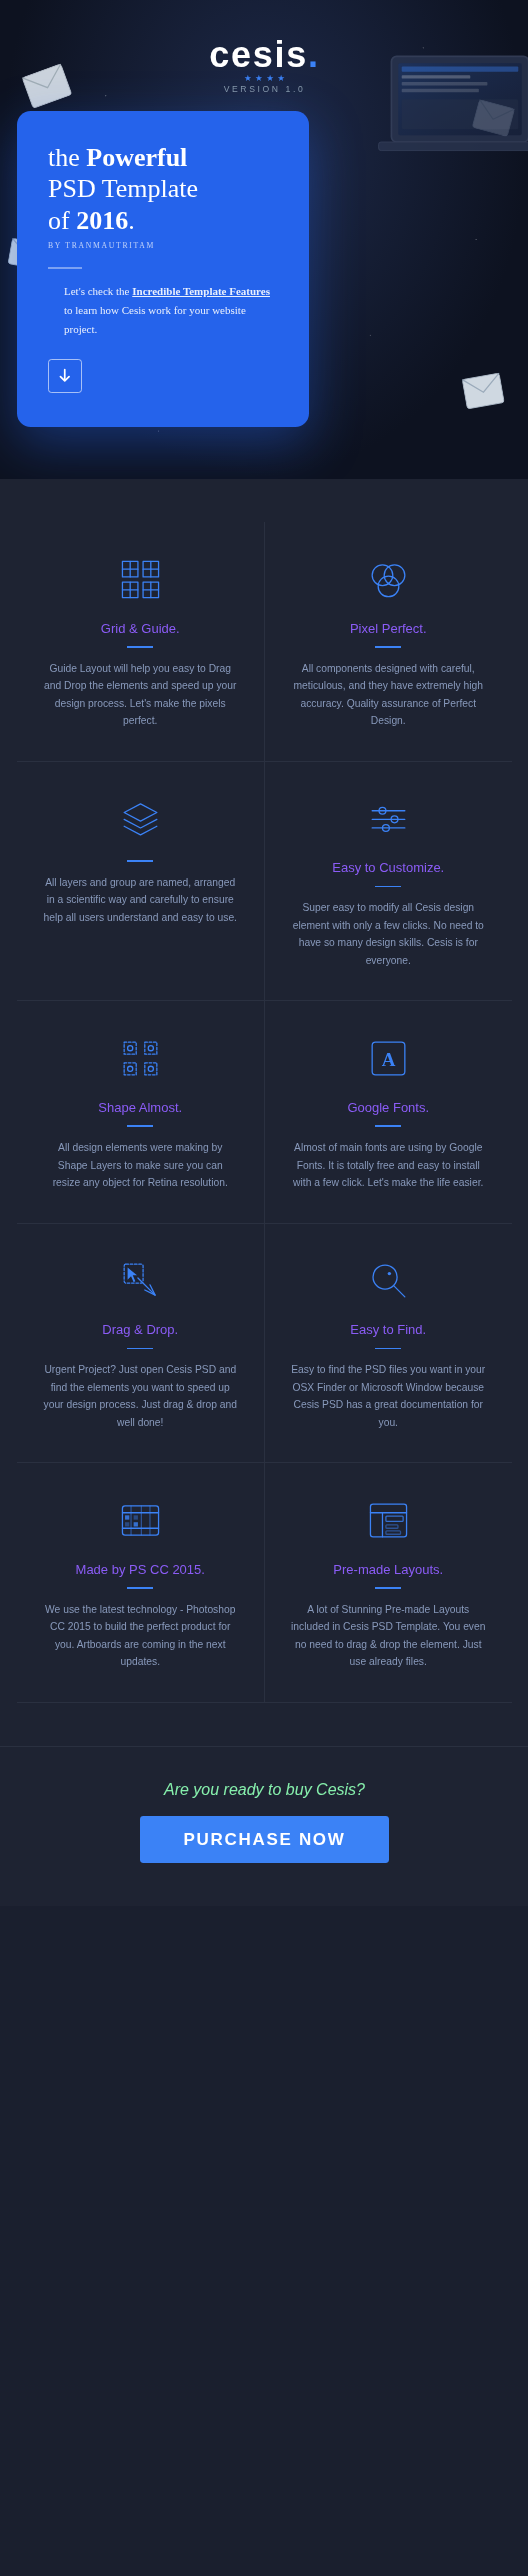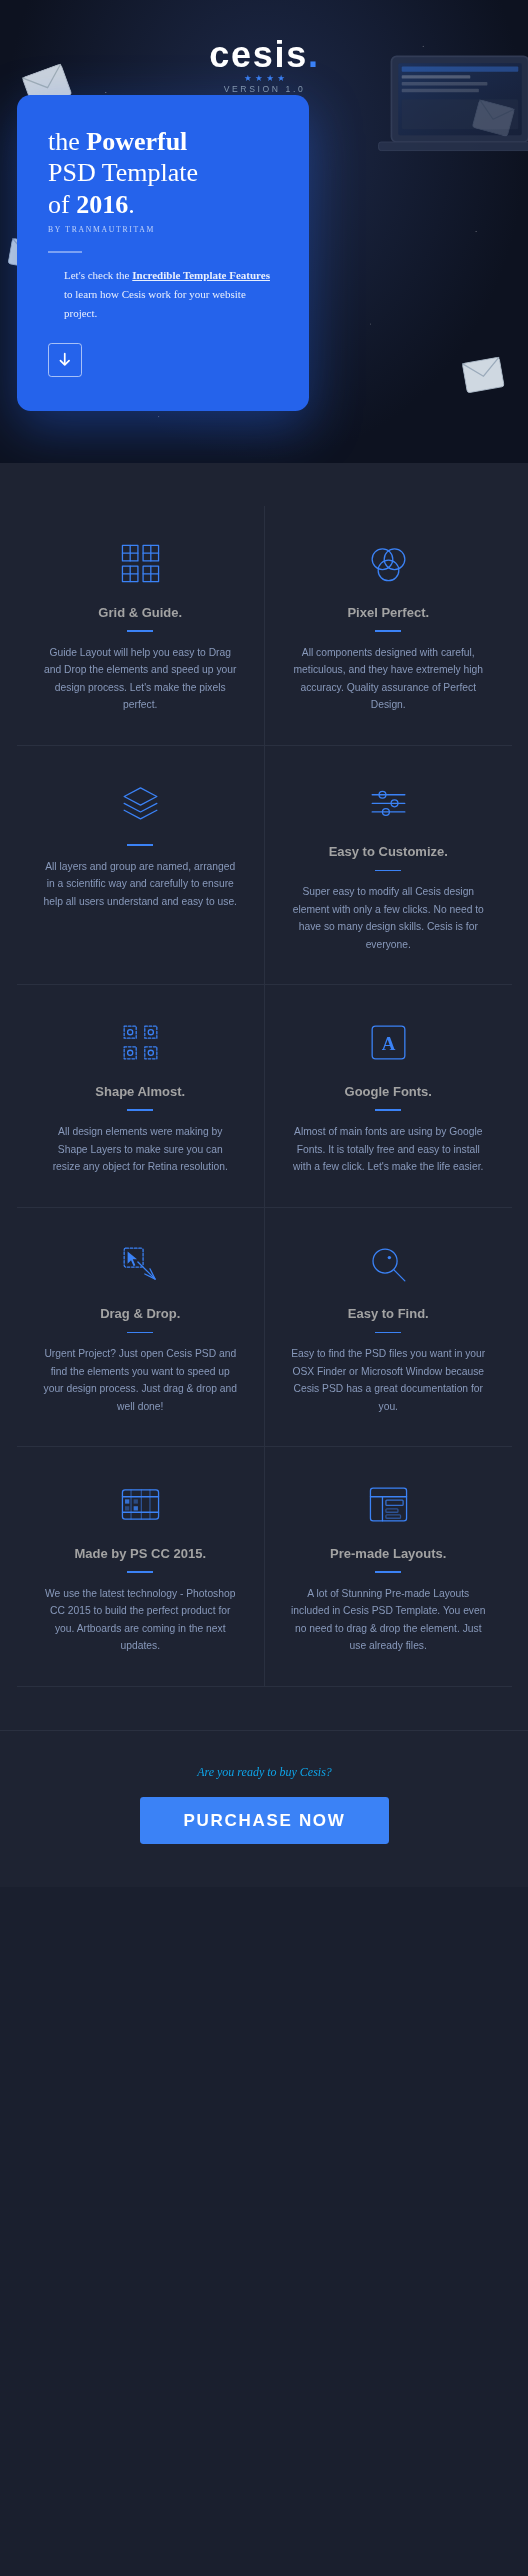--- a/index.html
+++ b/index.html
@@ -38,21 +38,21 @@
         radial-gradient(0.9px 0.9px at 90% 50%, rgba(255,255,255,0.4) 0%, transparent 100%),
         radial-gradient(0.9px 0.9px at 50% 80%, rgba(255,255,255,0.3) 0%, transparent 100%),
         radial-gradient(0.9px 0.9px at 30% 90%, rgba(255,255,255,0.4) 0%, transparent 100%),
         radial-gradient(0.9px 0.9px at 70% 70%, rgba(255,255,255,0.3) 0%, transparent 100%);
     }
 
     .logo-area {
       position: relative;
       z-index: 2;
       text-align: center;
-      margin-bottom: 1px;
+      margin-bottom: 17px;
     }
     .logo-text {
       font-size: 36px;
       font-weight: 900;
       letter-spacing: 1.7px;
       color: #fff;
     }
     .logo-dot {
       color: #3b82f6;
     }
@@ -188,22 +188,22 @@
       display: flex;
       align-items: center;
       justify-content: center;
     }
     .feature-icon svg {
       width: 43px;
       height: 43px;
     }
     .feature-title {
       font-size: 13px;
-      font-weight: 700;
-      color: #a3a3a3;
+      font-weight: 400;
+      color: #8b5cf6;
       margin-bottom: 8.6px;
       line-height: 1.3;
     }
     .feature-divider {
       width: 26px;
       height: 1.7px;
       background: #3b82f6;
       margin: 8.6px auto 12px;
     }
     .feature-desc {
@@ -213,25 +213,24 @@
     }
 
     
     .cta-section {
       background: #1e2332;
       padding: 34px 17px 43px;
       text-align: center;
       border-top: 0.9px solid #2a3040;
     }
     .cta-text {
-      font-size: 12px;
-      color: #0ea5e9;
+      font-size: 16px;
+      color: #86efac;
       margin-bottom: 17px;
       font-style: italic;
-      font-family: Liberation Serif, serif;
     }
     .cta-button {
       background: #3b82f6;
       color: #fff;
       border: none;
       padding: 13.7px 43px;
       font-size: 17px;
       font-weight: 700;
       letter-spacing: 1.7px;
       text-transform: uppercase;

